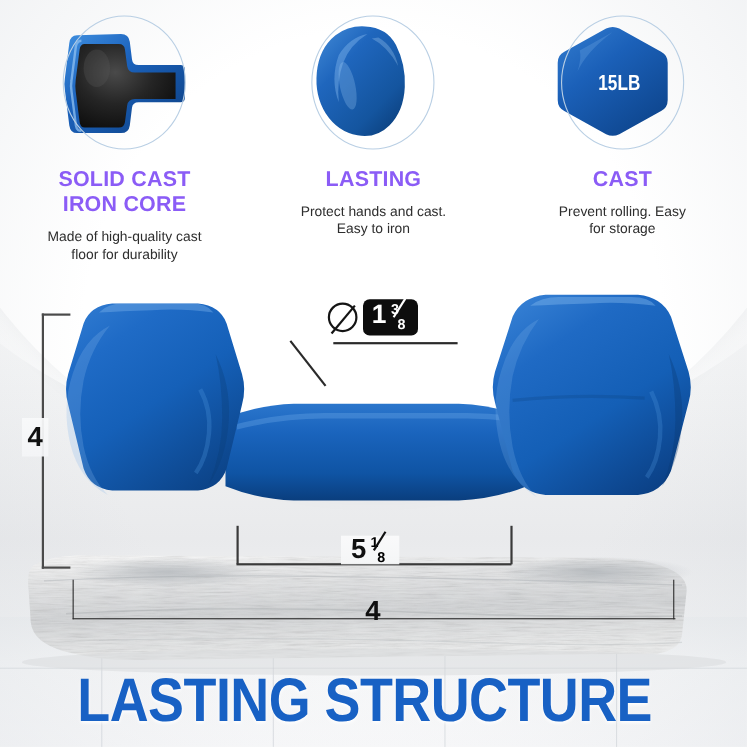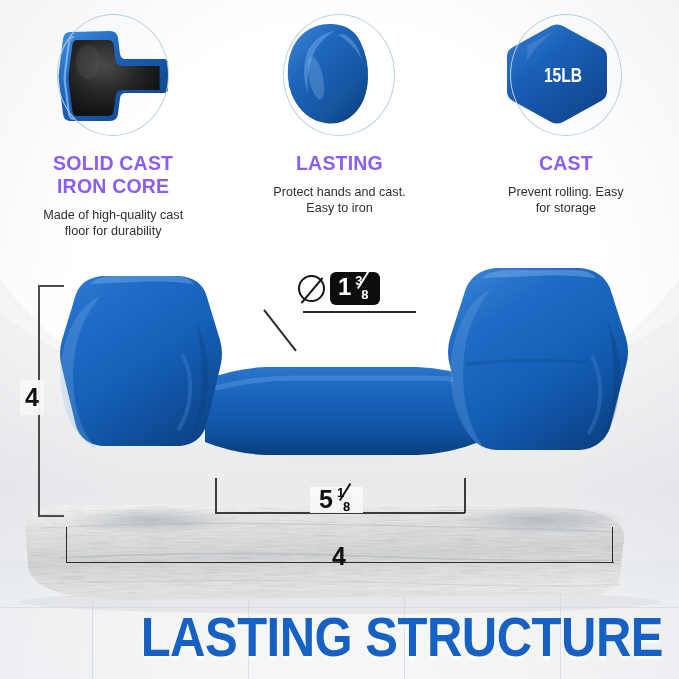--- a/index.html
+++ b/index.html
@@ -89,21 +89,21 @@
                display:flex; align-items:flex-start; height:33px; }
   .dia-badge .num-big { font-size:24px; color:#fff; }
   .dia-badge .frac .bar { background:#fff; }
   .dia-badge .frac .n, .dia-badge .frac .d { color:#fff; }
   .leader-h { position:absolute; left:303px; top:311px; width:113px; height:1.5px; background:#2a2a2a; }
   .leader-d { position:absolute; left:263px; top:310px; width:1.5px; height:52px; background:#2a2a2a;
               transform:rotate(-38deg); transform-origin:top center; }
 
   
   .headline {
-    position:absolute; left:0; right:16px; bottom:14px; text-align:right;
+    position:absolute; left:0; right:16px; bottom:14px; text-align:center;
     font-size:49px; font-weight:bold; color:#1861c4;
     letter-spacing:-0.5px; transform:scaleX(1.0);
     text-shadow:0 2px 3px rgba(255,255,255,0.9);
     font-family:"Liberation Sans", sans-serif;
   }
   .headline span { display:inline-block; transform:scaleY(1.14); transform-origin:center; }
 </style>
 </head>
 <body>
 

